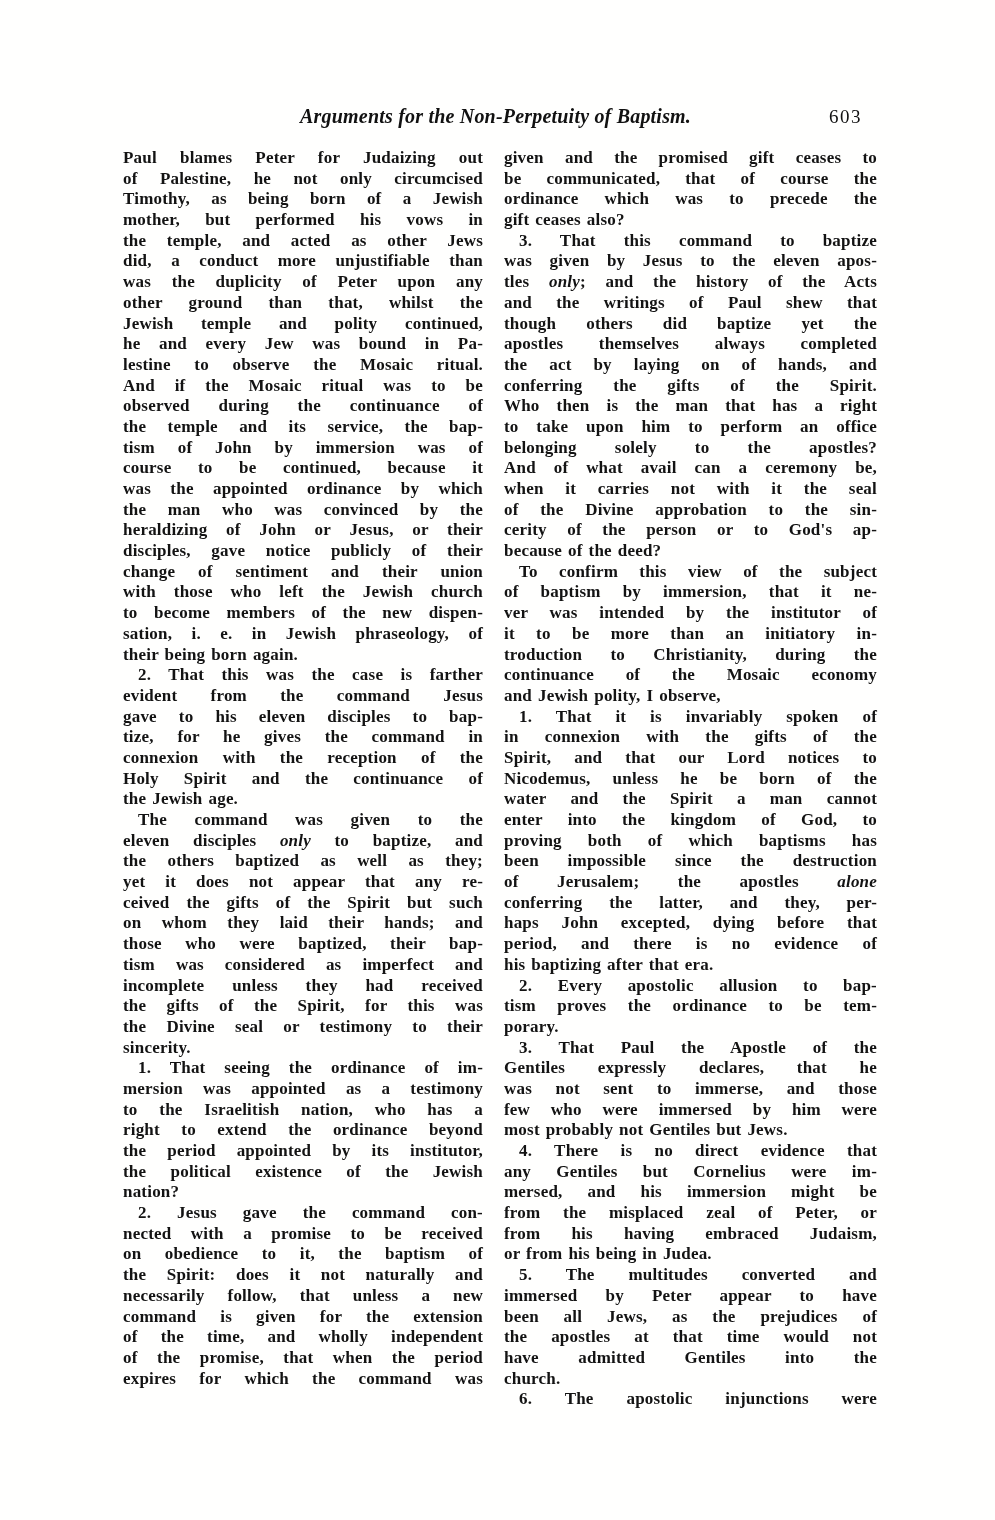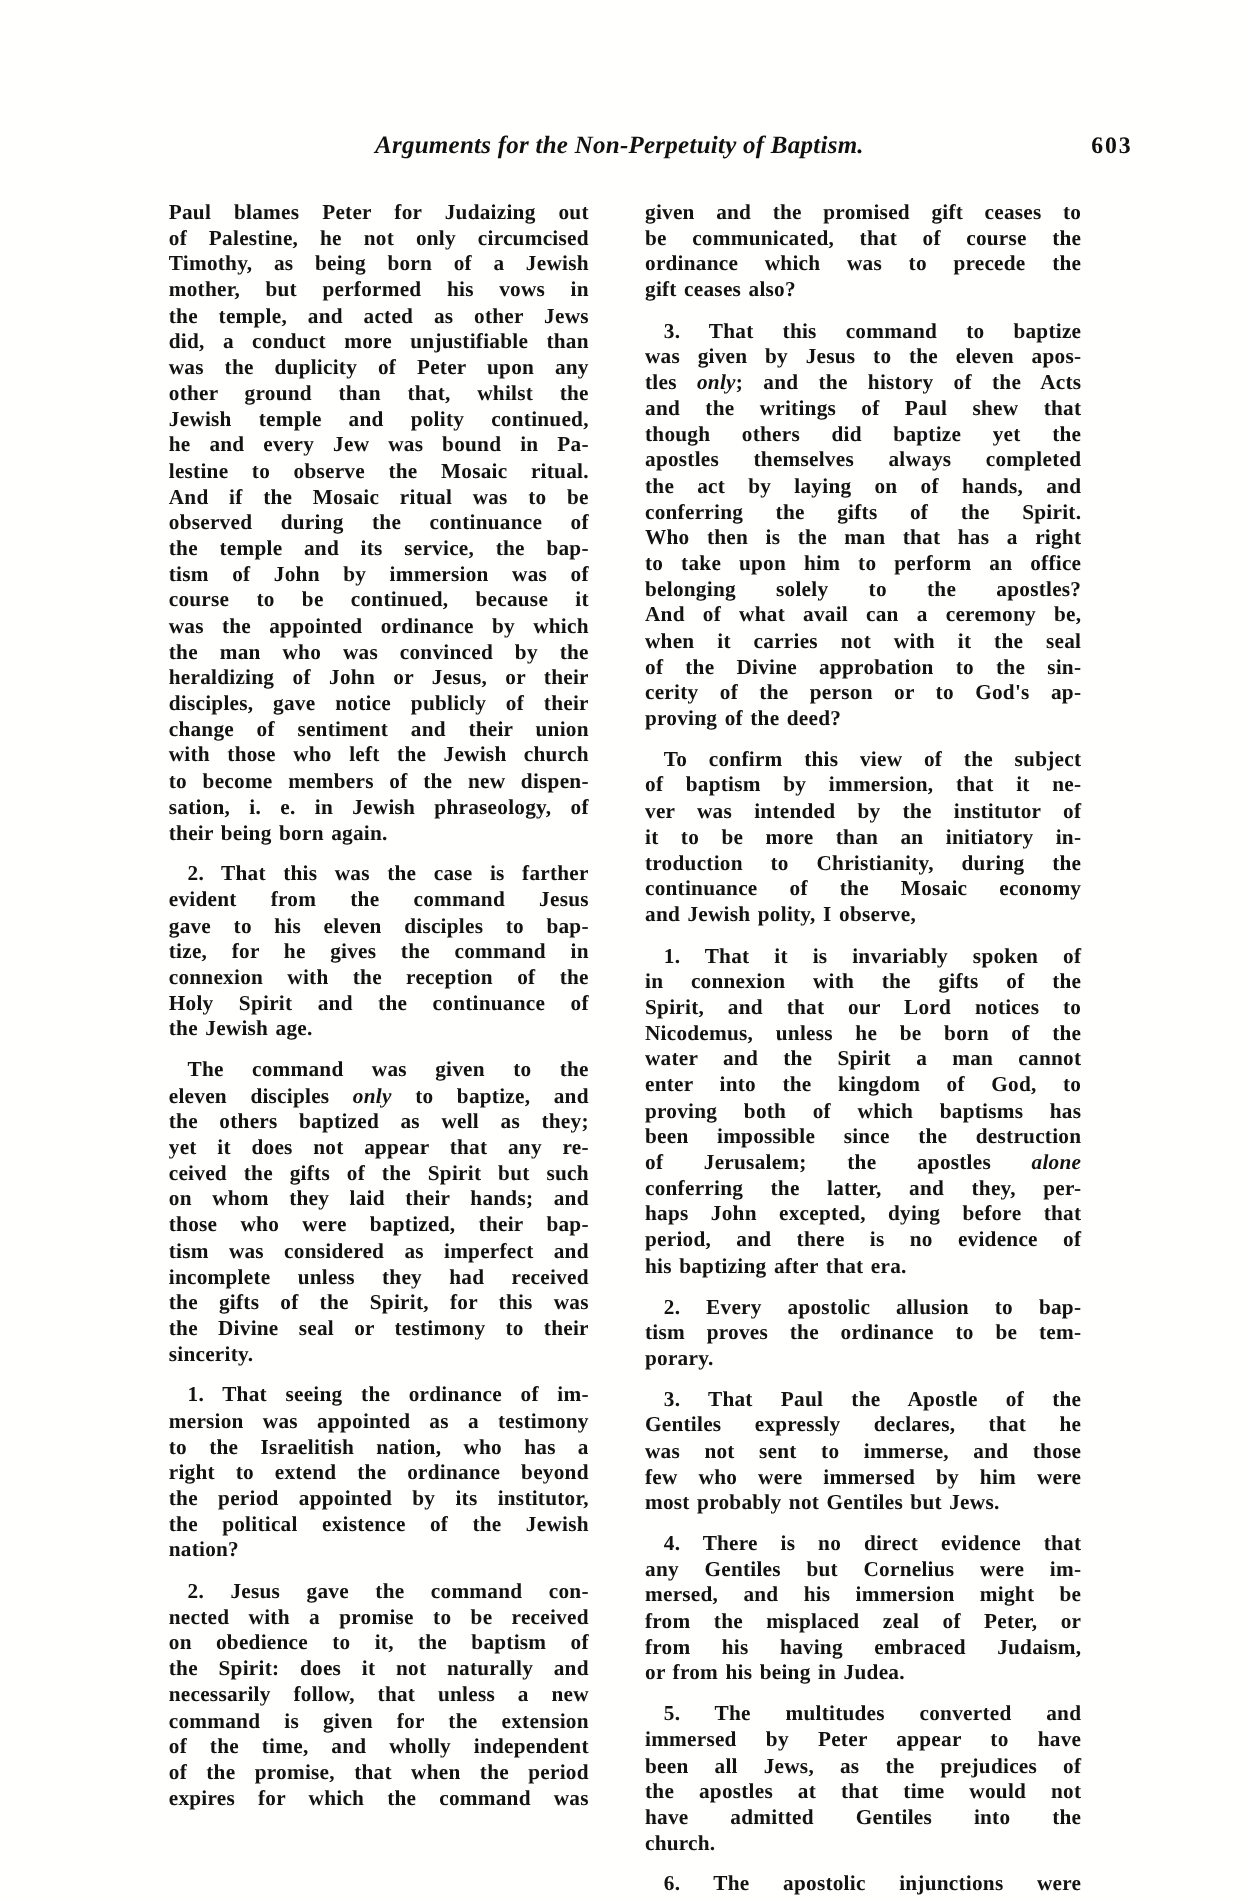--- a/index.html
+++ b/index.html
@@ -13,26 +13,26 @@
   }
   .page{position:absolute;inset:0;background:#fffffe;padding-left:28px;}
   .running-header{position:absolute;top:105px;left:0;width:995px;height:32px;}
   .head-title{
     position:absolute;left:50%;top:0;transform:translateX(-50.5%);
     font-style:italic;font-weight:bold;font-size:20px;
     letter-spacing:0.2px;white-space:nowrap;color:#111;
   }
   .page-num{
     position:absolute;left:829px;top:1px;
-    font-weight:bold;font-size:19px;letter-spacing:1.5px;color:#111;margin-left:44px;
+    font-weight:normal;font-size:19px;letter-spacing:1.5px;color:#111;
   }
   .column{position:absolute;top:148px;}
   .col-left{left:123px;width:360px;}
   .col-right{left:504px;width:373px;}
-  .paragraph{margin:12px;padding:0;}
+  .paragraph{margin:0;padding:0;}
   .line{
     font-size:17px;font-weight:bold;
     line-height:20.69px;height:20.69px;
     letter-spacing:0.2px;word-spacing:1.5px;
     text-align:justify;text-align-last:justify;
     color:#131313;
   }
   .line.para-first{text-indent:15px;}
   .line.para-last{text-align-last:left;}
   .line i{font-style:italic;}
@@ -136,21 +136,21 @@
         <div class="line">apostles themselves always completed</div>
         <div class="line">the act by laying on of hands, and</div>
         <div class="line">conferring the gifts of the Spirit.</div>
         <div class="line">Who then is the man that has a right</div>
         <div class="line">to take upon him to perform an office</div>
         <div class="line">belonging solely to the apostles?</div>
         <div class="line">And of what avail can a ceremony be,</div>
         <div class="line">when it carries not with it the seal</div>
         <div class="line">of the Divine approbation to the sin-</div>
         <div class="line">cerity of the person or to God's ap-</div>
-        <div class="line para-last">proving of the deed?</div>
+        <div class="line para-last">because of the deed?</div>
       </div>
       <div class="paragraph">
         <div class="line para-first">To confirm this view of the subject</div>
         <div class="line">of baptism by immersion, that it ne-</div>
         <div class="line">ver was intended by the institutor of</div>
         <div class="line">it to be more than an initiatory in-</div>
         <div class="line">troduction to Christianity, during the</div>
         <div class="line">continuance of the Mosaic economy</div>
         <div class="line para-last">and Jewish polity, I observe,</div>
       </div>

